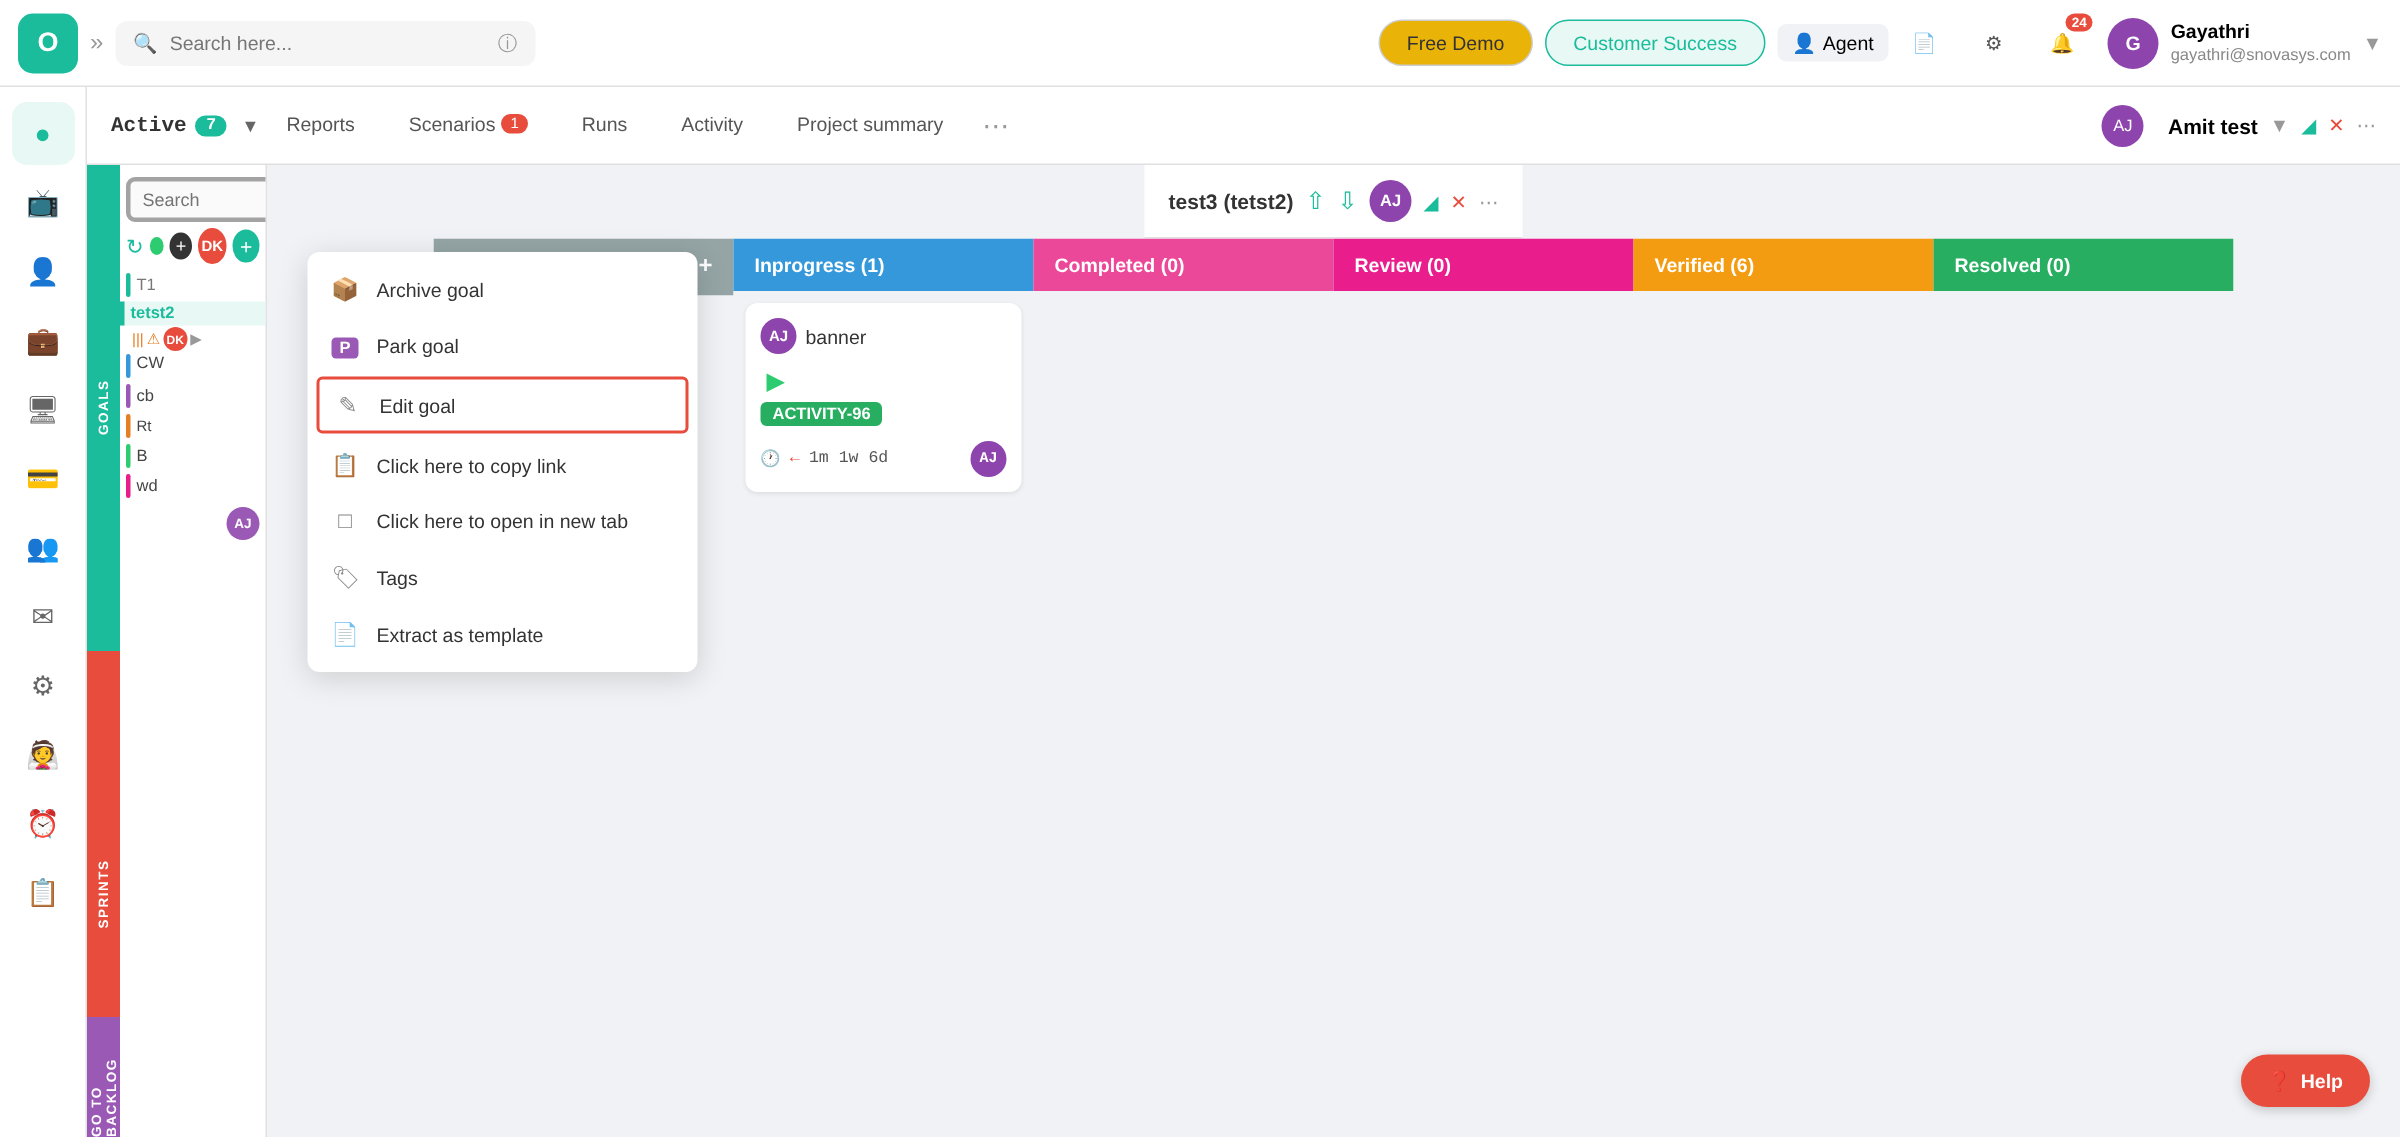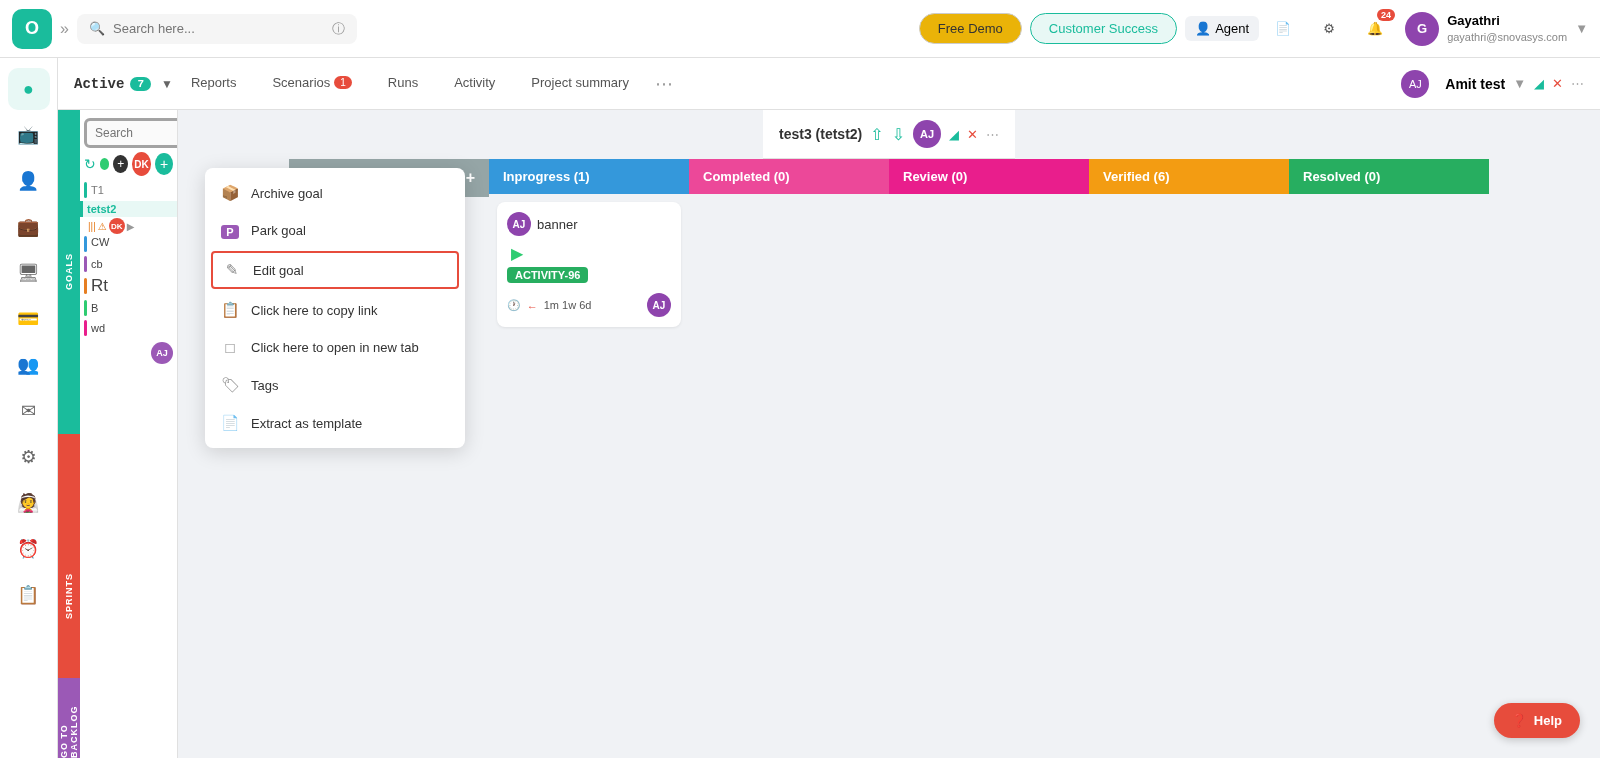--- a/index.html
+++ b/index.html
@@ -247,21 +247,21 @@
     .card-title { font-size: 13px; font-weight: 500; color: #333; }
     .play-btn { color: #2ecc71; font-size: 16px; cursor: pointer; }
     .activity-tag {
       background: #27ae60; color: white;
       border-radius: 4px; padding: 2px 8px;
       font-size: 11px; font-weight: 600; display: inline-block;
       margin: 4px 0;
     }
     .card-meta {
       display: flex; align-items: center; gap: 6px;
-      font-size: 11px; color: #888; margin-top: 6px;
+      font-size: 11px; color: #888; margin-top: 6px; font-family: Liberation Mono, monospace;
     }
     .card-meta .clock-icon { color: #888; }
     .card-meta .arrow-icon { color: #e74c3c; }
     .card-time { font-size: 11px; color: #555; }
     .card-bottom-avatar {
       width: 24px; height: 24px; border-radius: 50%;
       background: #8e44ad; color: white;
       display: flex; align-items: center; justify-content: center;
       font-size: 10px; font-weight: 600;
       margin-left: auto;
@@ -487,21 +487,21 @@
         </div>
 
         <div style="padding:2px 4px;font-size:11px;color:#444;display:flex;align-items:flex-start;gap:4px;">
           <div style="width:3px;height:16px;border-radius:2px;background:#3498db;flex-shrink:0;"></div>
           <span>CW</span>
         </div>
         <div style="padding:2px 4px;font-size:11px;color:#444;display:flex;align-items:center;gap:4px;">
           <div style="width:3px;height:16px;border-radius:2px;background:#9b59b6;flex-shrink:0;"></div>
           <span>cb</span>
         </div>
-        <div style="padding:2px 4px;font-size:17px;color:#444;display:flex;align-items:center;gap:4px;">
+        <div style="padding:2px 4px;font-size:10px;color:#444;display:flex;align-items:center;gap:4px;">
           <div style="width:3px;height:16px;border-radius:2px;background:#e67e22;flex-shrink:0;"></div>
           <span>Rt</span>
         </div>
         <div style="padding:2px 4px;font-size:11px;color:#444;display:flex;align-items:center;gap:4px;">
           <div style="width:3px;height:16px;border-radius:2px;background:#2ecc71;flex-shrink:0;"></div>
           <span>B</span>
         </div>
         <div style="padding:2px 4px;font-size:11px;color:#444;display:flex;align-items:center;gap:4px;">
           <div style="width:3px;height:16px;border-radius:2px;background:#e91e8c;flex-shrink:0;"></div>
           <span>wd</span>

